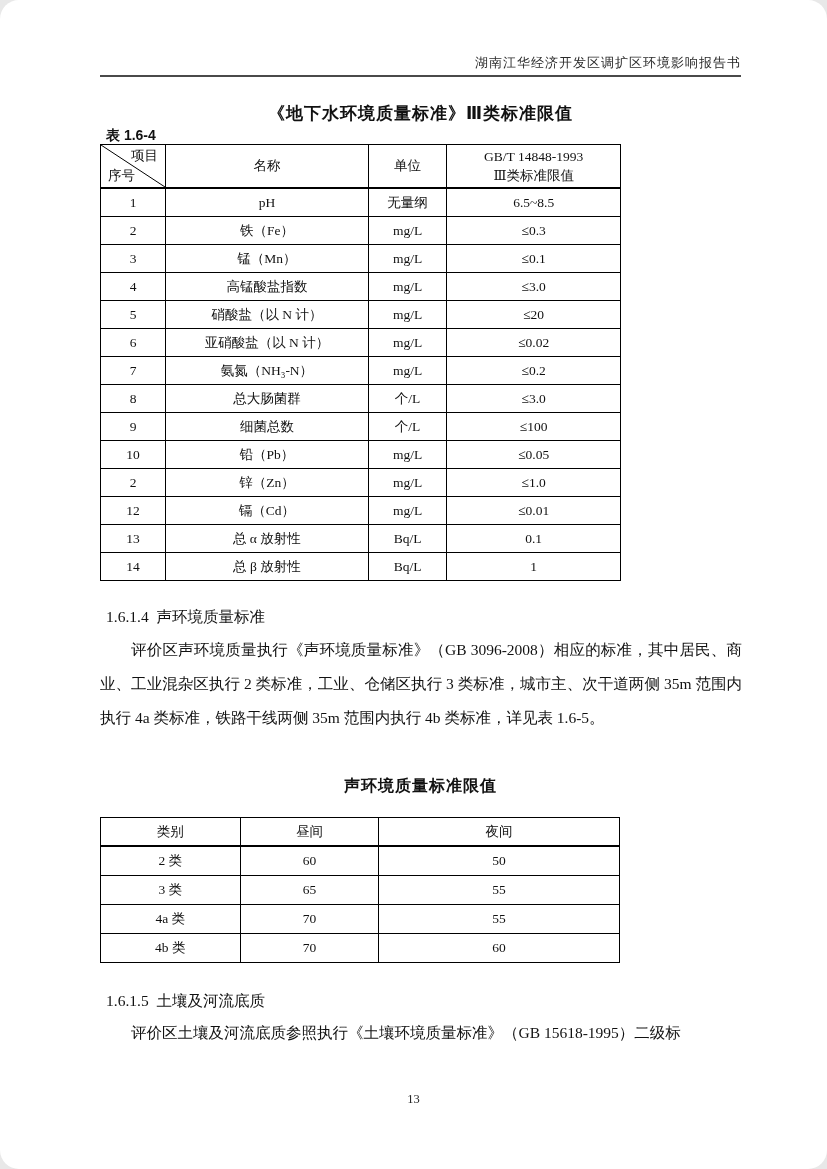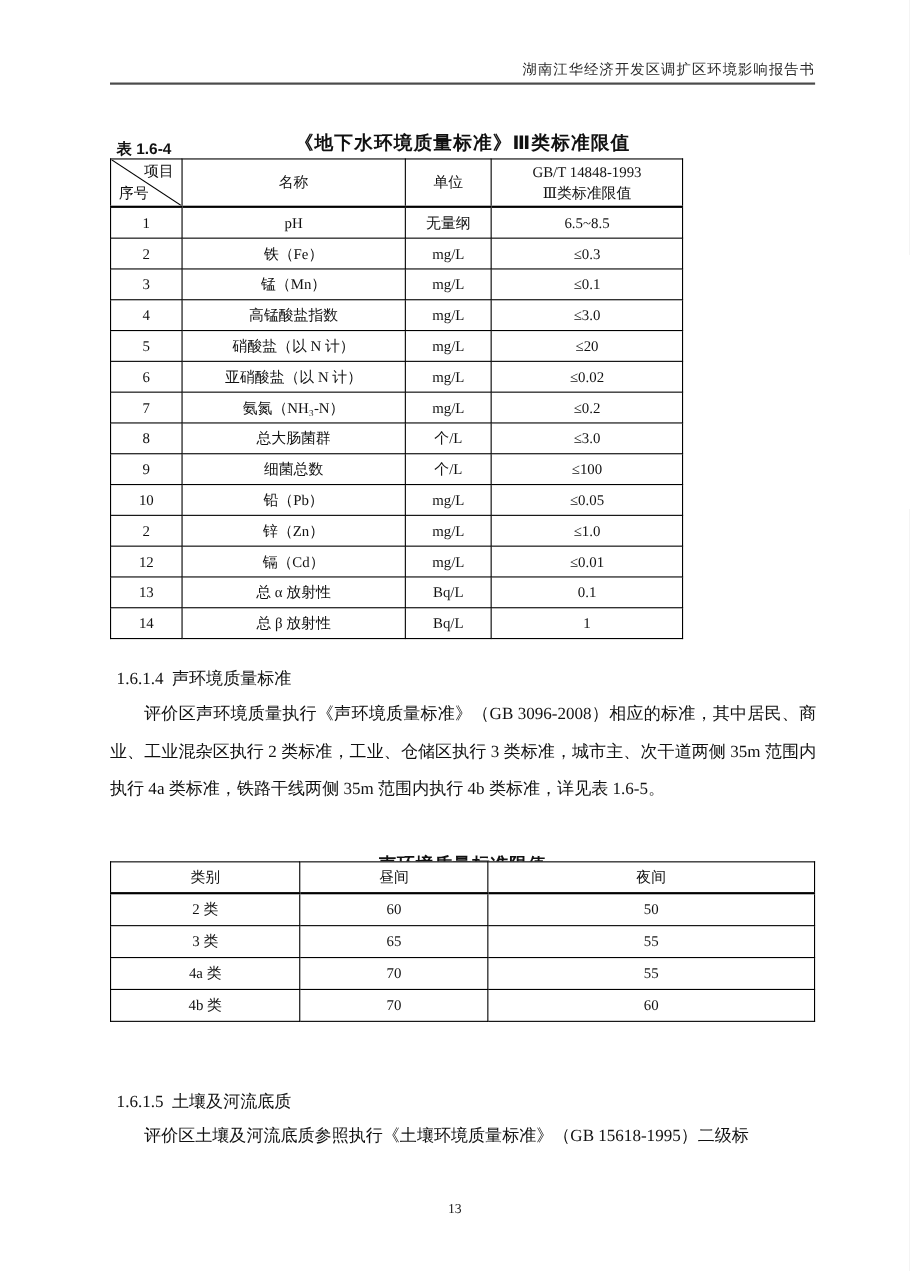--- a/index.html
+++ b/index.html
@@ -5,20 +5,21 @@
   html, body { margin: 0; padding: 0; background: #e8e8e8; }
   .page {
     position: relative;
     width: 827px;
     height: 1169px;
     margin: 0 auto;
     background: #ffffff;
     overflow: hidden;
     color: #1a1a1a;
     font-family: "Liberation Serif", "DejaVu Serif", serif;
+    border-radius: 19px;
   }
   .running-header {
     position: absolute;
     top: 54px;
     right: 86px;
     font-size: 13px;
     letter-spacing: 1px;
     color: #2a2a2a;
   }
   .header-rule {
@@ -32,21 +33,20 @@
     position: absolute;
     top: 102px;
     left: 100px;
     width: 641px;
     text-align: center;
     font-family: "Liberation Sans", "DejaVu Sans", sans-serif;
     font-weight: bold;
     font-size: 17px;
     letter-spacing: 1px;
     color: #111;
-    margin-top: 16px;
   }
   .table-label-1 {
     position: absolute;
     top: 127px;
     left: 106px;
     font-family: "Liberation Sans", "DejaVu Sans", sans-serif;
     font-weight: bold;
     font-size: 14px;
     color: #111;
   }
@@ -112,23 +112,23 @@
     width: 641px;
     display: flex;
     justify-content: space-between;
     font-family: "Liberation Sans", "DejaVu Sans", sans-serif;
     font-weight: bold;
     font-size: 14px;
     color: #111;
   }
   .t2 {
     position: absolute;
-    top: 783px;
-    left: 100px;
-    width: 641px;
+    top: 817px;
+    left: 100px;
+    width: 520px;
     border: 1.5px solid #000;
   }
   .t2 thead th { height: 27px; border-bottom: 2.5px solid #000; }
   .t2 tbody td { height: 28px; }
   .page-number {
     position: absolute;
     top: 1092px;
     left: 0;
     width: 827px;
     text-align: center;

